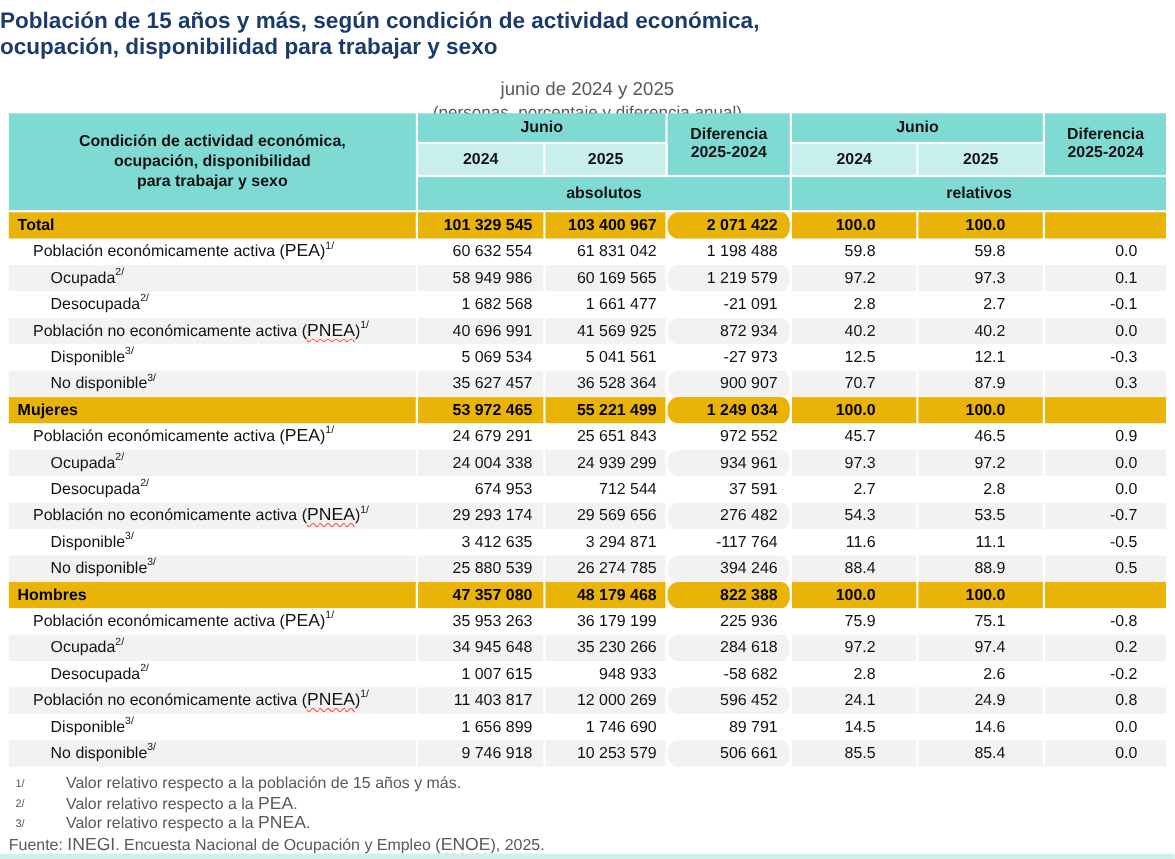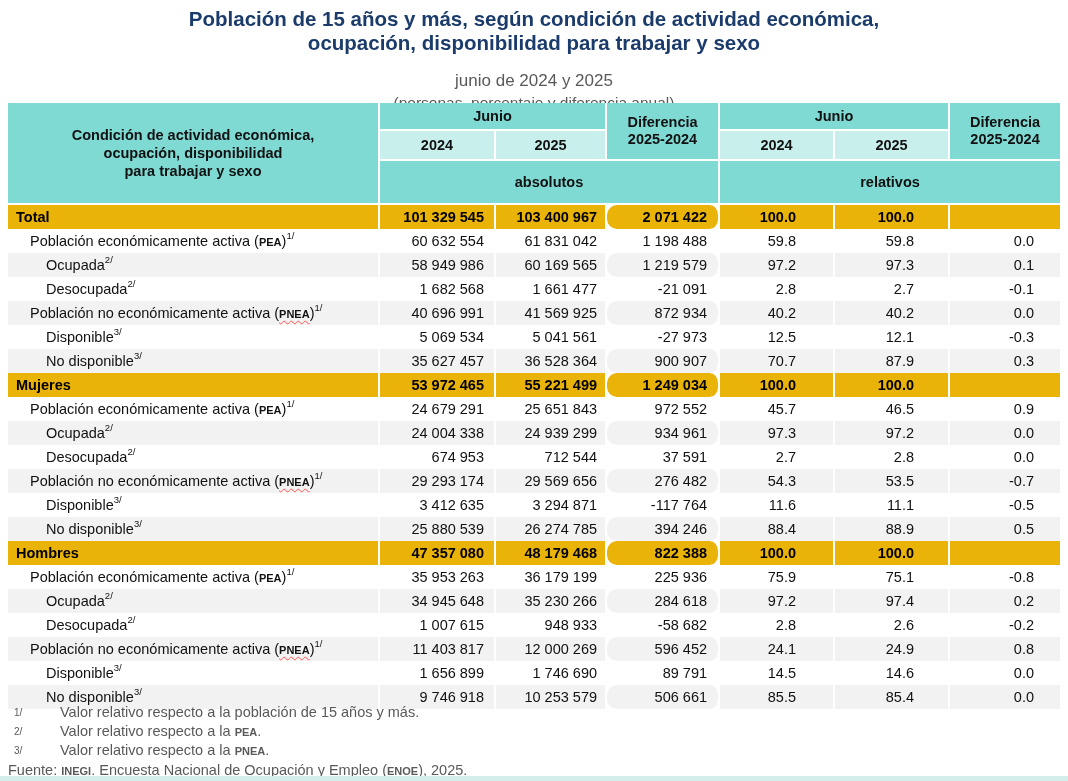--- a/index.html
+++ b/index.html
@@ -1,41 +1,41 @@
 <!DOCTYPE html>
 <html><head>
 <meta charset="utf-8">
 <style>
   html,body{margin:0;padding:0;}
   body{
     width:1068px;height:781px;position:relative;background:#ffffff;
     font-family:"Liberation Sans", sans-serif;overflow:hidden;
   }
   .title{
-    text-align:center;color:#1b3c6b;font-weight:bold;
+    color:#1b3c6b;font-weight:bold;
     font-size:20.5px;line-height:24px;padding-top:7px;
   }
   .sub1{text-align:center;color:#595959;font-size:17px;line-height:21px;margin-top:15px;}
   .sub2{text-align:center;color:#595959;font-size:15.5px;line-height:19px;margin-top:2px;}
 
   table{
     position:absolute;left:8px;top:103px;width:1052px;
     border-collapse:separate;border-spacing:0;table-layout:fixed;
   }
   th,td{box-sizing:border-box;padding:0;font-size:14.5px;color:#111111;}
   thead th{
     background:#7fdad4;font-weight:bold;text-align:center;vertical-align:middle;
     border-right:2px solid #ffffff;border-bottom:2px solid #ffffff;
     line-height:17px;
   }
   thead th.light{background:#c9efec;}
   thead th.lastcol{border-right:none;}
   tr.hr1 th{height:28px;}
   tr.hr2 th{height:30px;}
-  tr.hr3 th{height:44px;}
+  tr.hr3 th{height:32px;}
   th.stub{line-height:18px;}
 
   tbody td{
     height:24px;vertical-align:middle;background:#ffffff;
     border-right:2px solid #ffffff;white-space:nowrap;
   }
   tbody td.c5{border-right:none;}
   tbody tr.shade td{background:#f2f2f2;}
   tbody tr.section td{background:#eab308;font-weight:bold;color:#000;}
   td.lbl{text-align:left;}
@@ -43,21 +43,21 @@
   td.lbl.ind1{padding-left:22px;}
   td.lbl.ind2{padding-left:38px;}
   td.num{text-align:right;}
   td.c0{padding-right:10px;}
   td.c1{padding-right:8px;}
   td.c2{padding-right:11px;border-radius:10px;}
   td.c3{padding-right:37px;}
   td.c4{padding-right:34px;}
   td.c5{padding-right:26px;}
 
-  .acr{font-size:11px;font-weight:bold;}
+  .acr{font-size:16px;}
   sup.fm{font-size:9.5px;position:relative;top:-1px;line-height:0;}
   .wavy{
     text-decoration-line:underline;text-decoration-style:wavy;
     text-decoration-color:#ff5552;text-decoration-thickness:1px;
     text-underline-offset:2px;
   }
   .wavy-light{
     text-decoration-line:underline;text-decoration-style:wavy;
     text-decoration-color:rgba(255,90,90,0.45);text-decoration-thickness:1px;
     text-underline-offset:2px;

